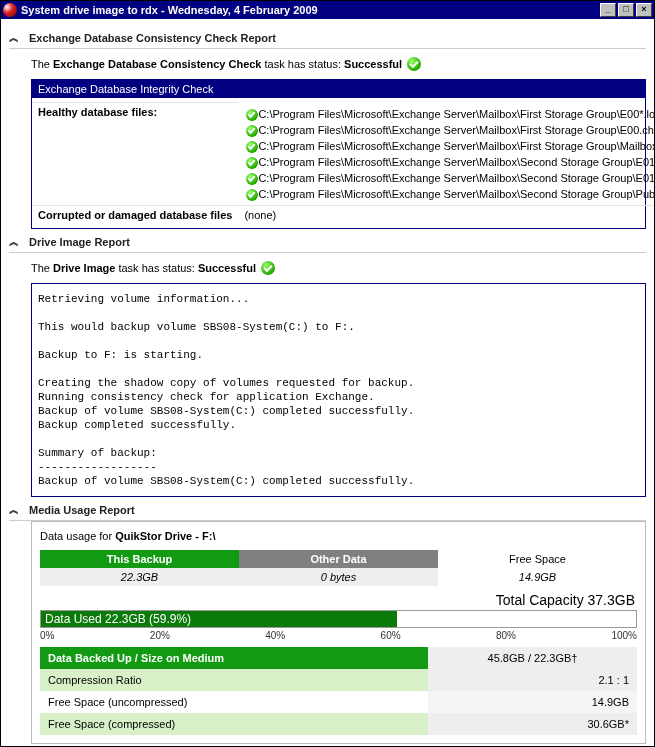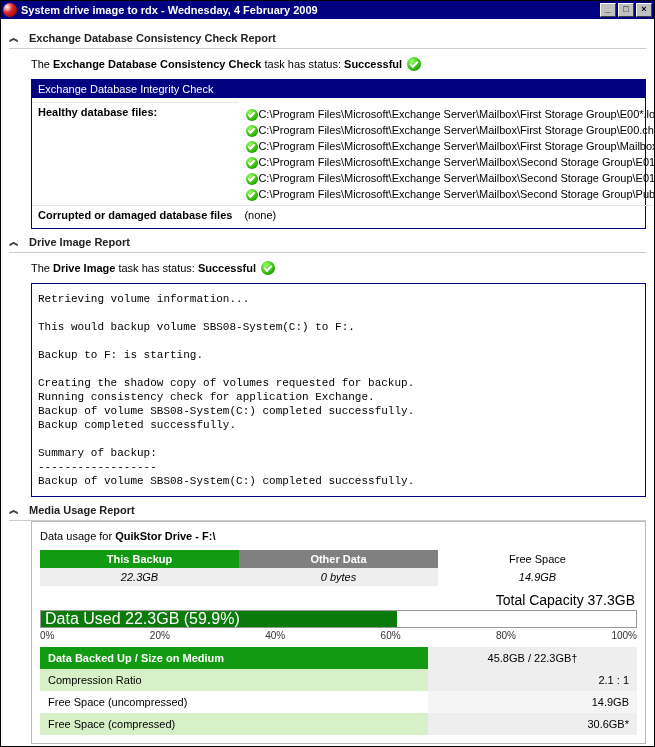--- a/index.html
+++ b/index.html
@@ -142,21 +142,21 @@
   .u-val td { background: #eee; text-align: center; padding: 3px 0; font-style: italic; }
   .u-val .c-free { background: #fff; }
 
   .cap-row { text-align: right; font-size: 14px; padding: 6px 2px 2px 0; }
 
   .bar-wrap { position: relative; height: 16px; border: 1px solid #999; background: #fff; margin-bottom: 2px; }
   .bar-used { position: absolute; top: 0; bottom: 0; left: 0; background: #0a7a0a; }
   .bar-label {
     position: absolute; left: 4px; top: 0; bottom: 0;
     display: flex; align-items: center;
-    font-size: 16px; color: #fff; font-weight: normal;
+    font-size: 12px; color: #fff; font-weight: normal;
   }
   .ticks { display: flex; justify-content: space-between; font-size: 10px; color: #333; padding: 0 0 6px 0; }
 
   table.stats { width: 100%; border-collapse: collapse; font-size: 11px; }
   table.stats td { padding: 5px 8px; }
   .stats-head td { background: #139a13; color: #fff; font-weight: bold; }
   .stats-row td.k { background: #d7f0c7; }
   .stats-row td.v { background: #eee; text-align: right; width: 35%; }
   .stats-row.alt td.k { background: #fff; }
   .stats-row.alt td.v { background: #f5f5f5; }

